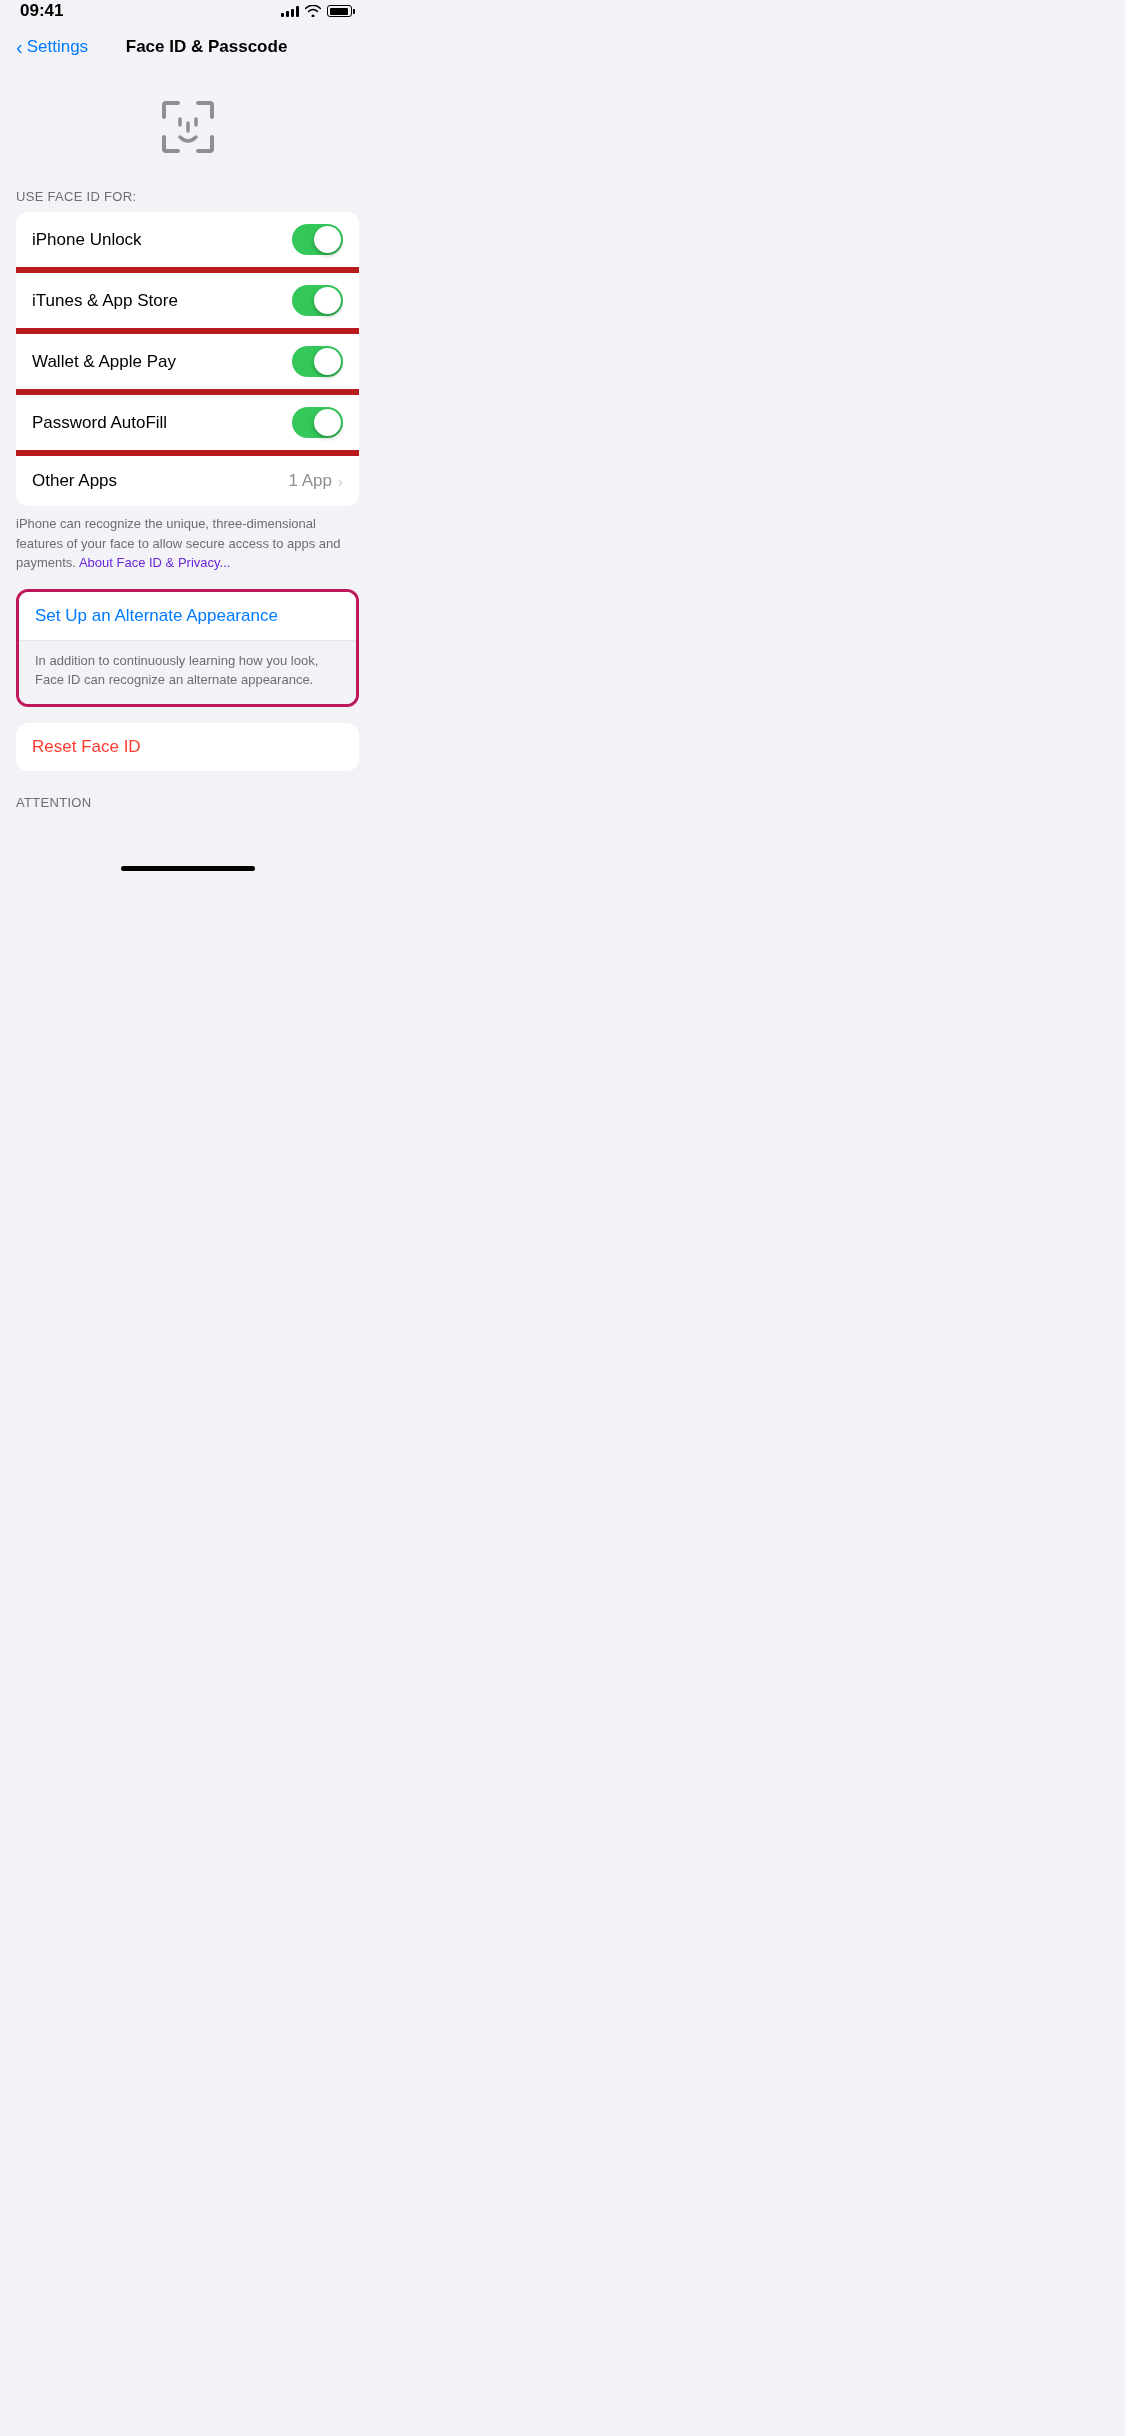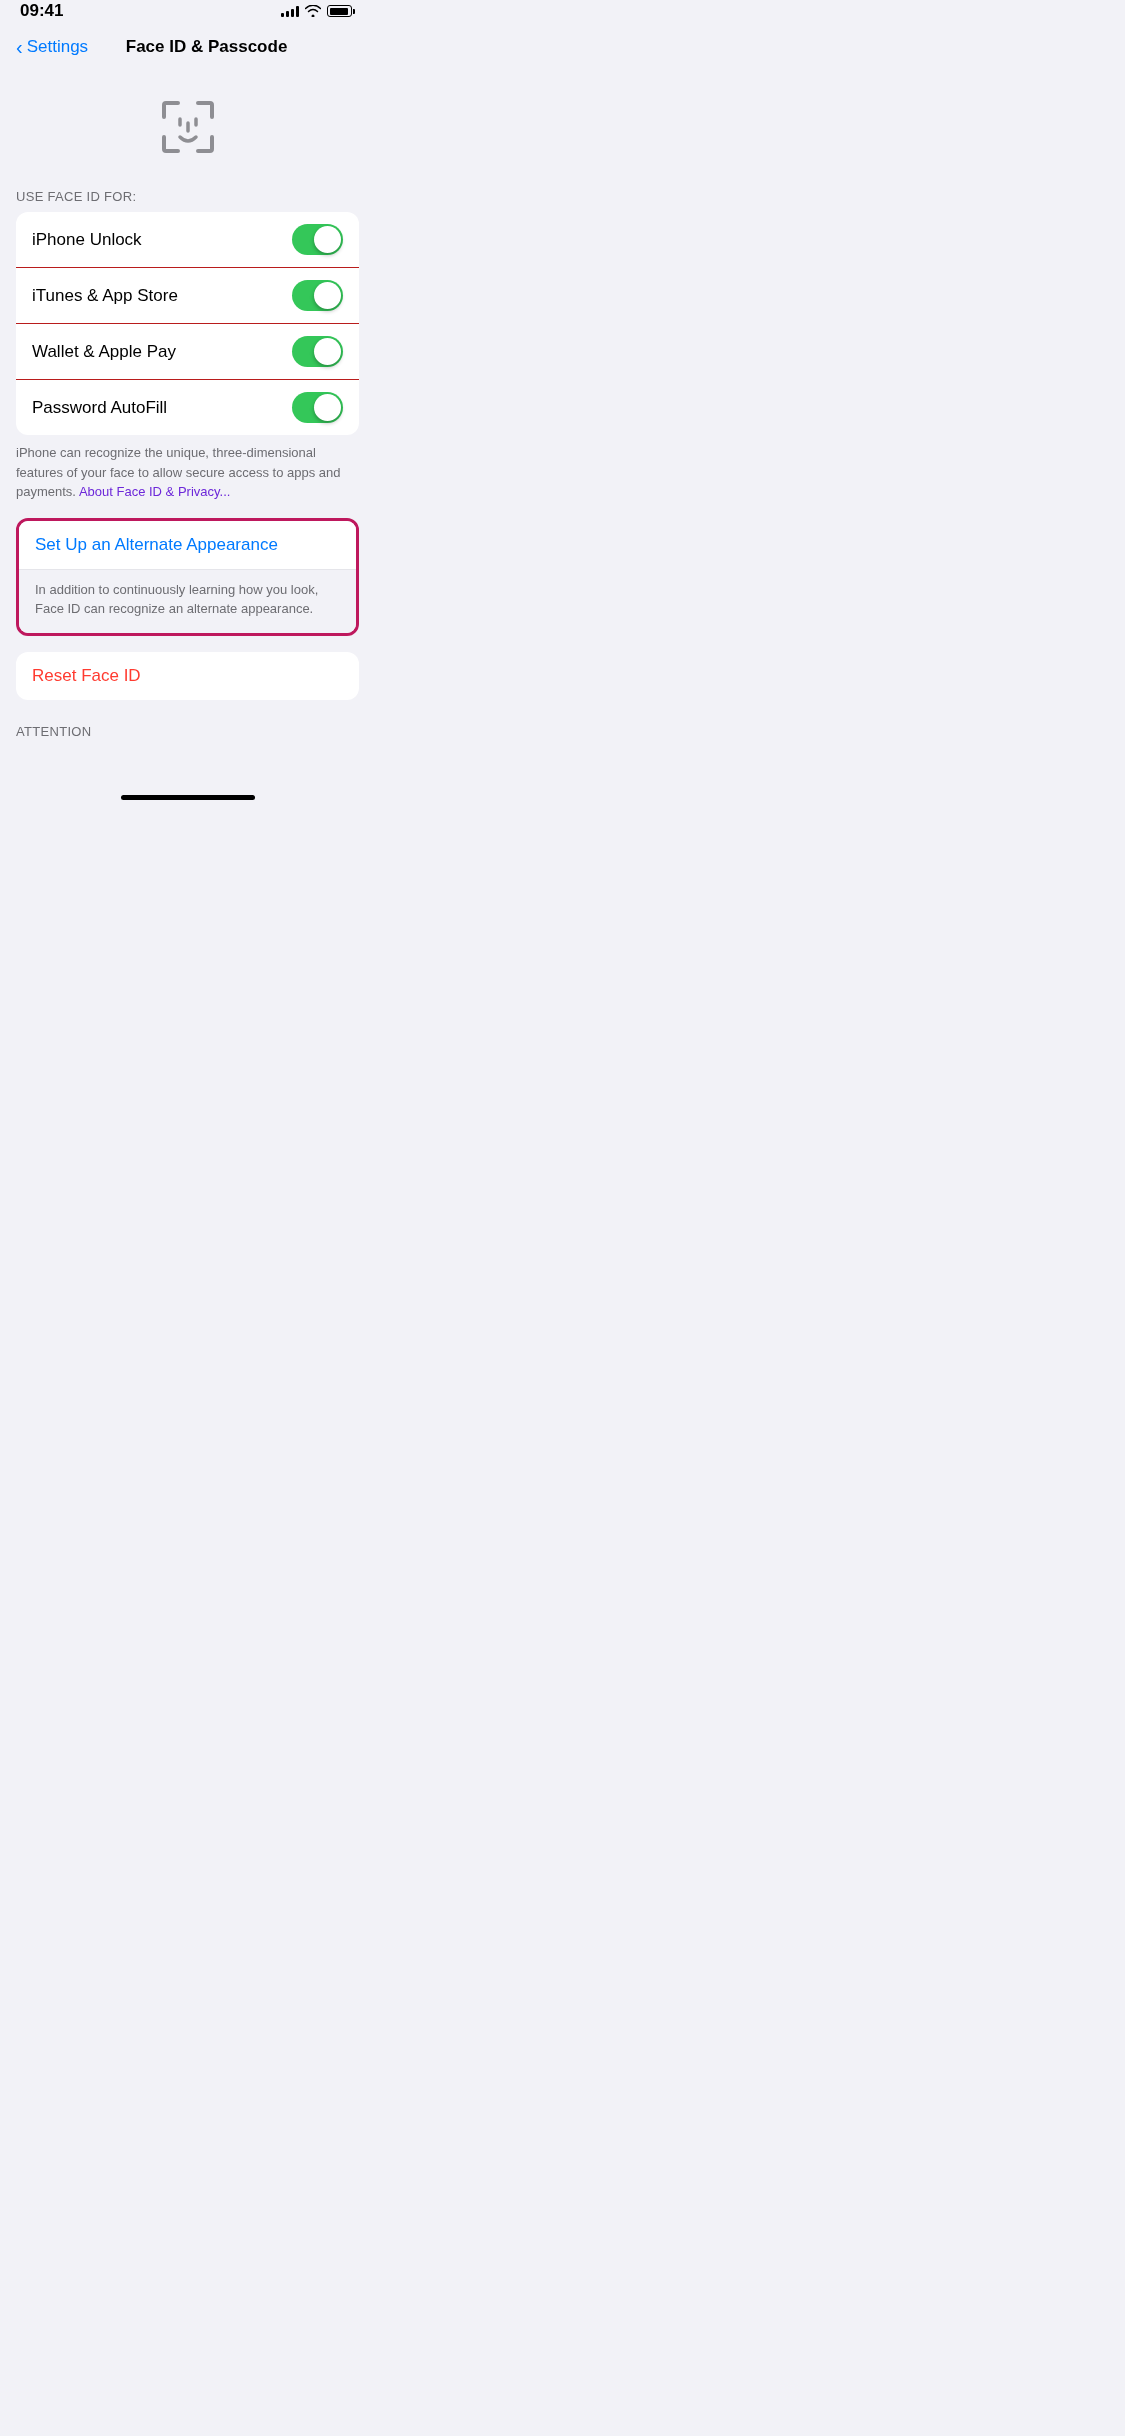--- a/index.html
+++ b/index.html
@@ -135,21 +135,21 @@
       margin: 0 16px;
       overflow: hidden;
     }
 
     .card-row {
       display: flex;
       align-items: center;
       justify-content: space-between;
       padding: 12px 16px;
       min-height: 50px;
-      border-bottom: 1px solid #b91c1c;
+      border-bottom: 6px solid #b91c1c;
     }
     .card-row:last-child {
       border-bottom: none;
     }
 
     .row-label {
       font-size: 17px;
       color: #000;
     }
 
@@ -346,20 +346,27 @@
     </div>
   </div>
 
   <div class="card-row">
     <span class="row-label">Password AutoFill</span>
     <div class="toggle on">
       <div class="toggle-thumb"></div>
     </div>
   </div>
 
+  <div class="card-row">
+    <span class="row-label">Other Apps</span>
+    <div class="row-right">
+      <span class="row-value">1 App</span>
+      <span class="chevron-right">›</span>
+    </div>
+  </div>
 </div>
 
 <div class="description-text">
   <span>iPhone can recognize the unique, three-dimensional features of your face to allow secure access to apps and payments.</span>
   <a>About Face ID &amp; Privacy...</a>
 </div>
 
 <div class="card-highlighted">
   <div class="alternate-appearance-btn">Set Up an Alternate Appearance</div>
   <div class="alternate-appearance-desc">In addition to continuously learning how you look, Face ID can recognize an alternate appearance.</div>

